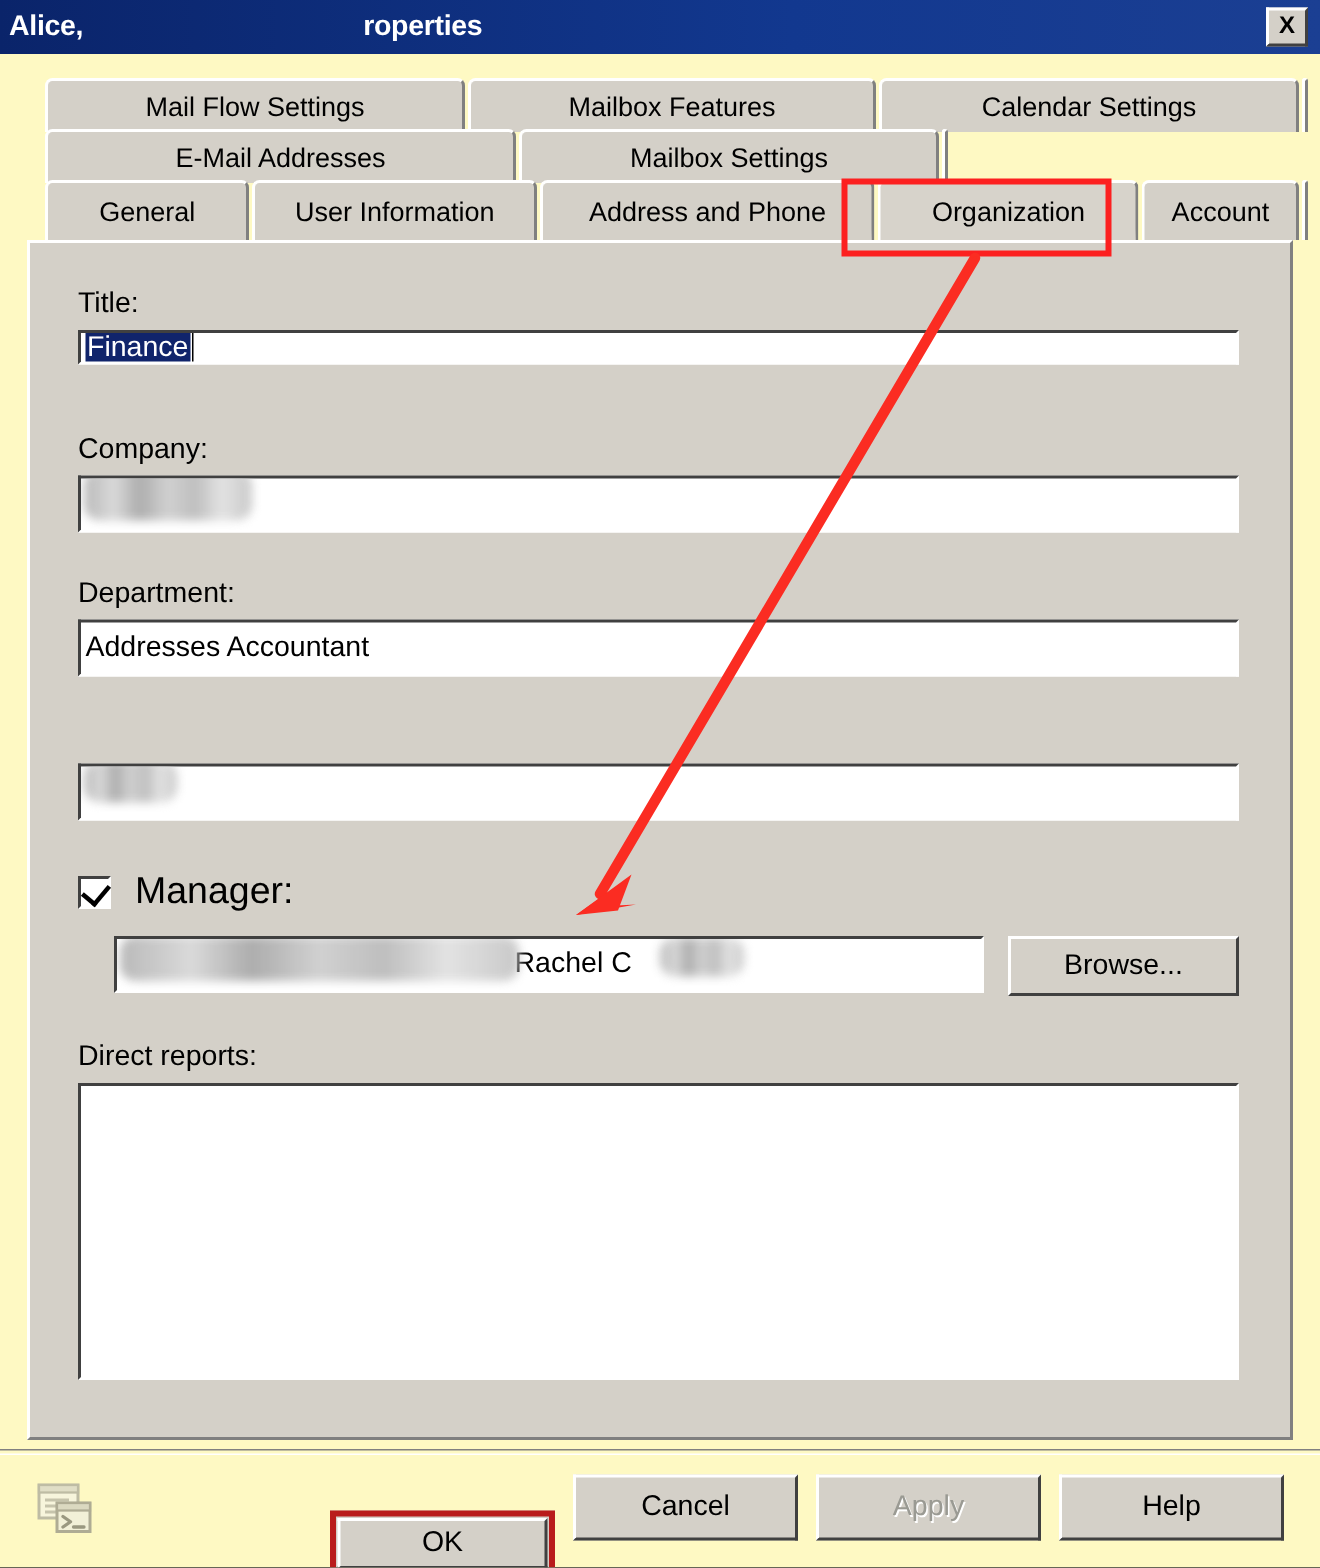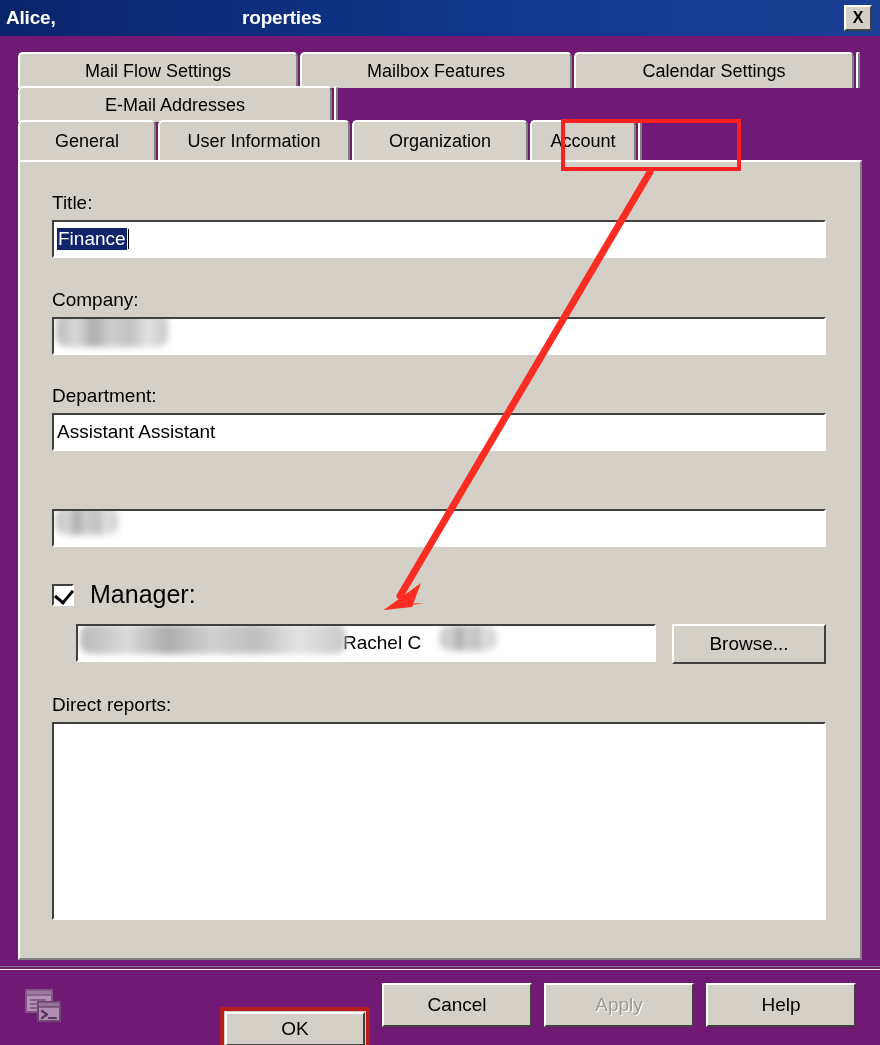--- a/index.html
+++ b/index.html
@@ -12,21 +12,21 @@
     width: 880px;
     height: 1045px;
     overflow: hidden;
     font-family: "Liberation Sans", sans-serif;
   }
 
   #dialog {
     position: relative;
     width: 880px;
     height: 1045px;
-    background: #701a75;
+    background: #fef9c3;
     box-sizing: border-box;
     overflow: hidden;
   }
 
   
   #titlebar {
     position: absolute;
     left: 0; top: 0;
     width: 880px;
     height: 36px;
@@ -82,21 +82,21 @@
   
   #tabstrip {
     position: absolute;
     left: 18px;
     top: 52px;
     width: 844px;
     height: 112px;
   }
   .tab-row {
     position: absolute;
-    left: 0;
+    left: 12px;
     width: 844px;
     height: 36px;
     display: flex;
   }
   .tab-row.row1 { top: 0px; }
   .tab-row.row2 { top: 34px; }
   .tab-row.row3 { top: 68px; }
 
   .tab {
     position: relative;
@@ -334,57 +334,63 @@
       <div class="tab" style="width:280px;height:36px">
         <span>Calendar Settings</span>
       </div>
       <div class="tab edge" style="width:4px;height:36px"></div>
     </div>
 
     <div class="tab-row row2">
       <div class="tab" style="width:314px;height:36px">
         <span>E-Mail Addresses</span>
       </div>
+      <div class="tab" style="width:280px;height:36px">
+        <span>Mailbox Settings</span>
+      </div>
       <div class="tab edge" style="width:4px;height:36px"></div>
     </div>
 
     <div class="tab-row row3">
       <div class="tab" style="width:138px;height:40px">
         <span>General</span>
       </div>
       <div class="tab" style="width:192px;height:40px">
         <span>User Information</span>
       </div>
+      <div class="tab" style="width:226px;height:40px">
+        <span>Address and Phone</span>
+      </div>
       <div class="tab selected" style="width:176px;height:40px">
         <span>Organization</span>
       </div>
       <div class="tab" style="width:106px;height:40px">
         <span>Account</span>
       </div>
       <div class="tab edge" style="width:4px;height:40px"></div>
     </div>
   </div>
 
   <div id="panel">
 
     <div class="field-label" style="left:32px; top:30px;">Title:</div>
-    <div class="textbox" style="left:32px; top:58px; width:774px; height:38px;">
+    <div class="textbox" style="left:32px; top:58px; width:774px; height:23px;">
       <span class="sel-text">Finance</span>
         <span class="caret"></span>
     </div>
 
     <div class="field-label" style="left:32px; top:127px;">Company:</div>
     <div class="textbox" style="left:32px; top:155px; width:774px; height:38px;">
       <span></span>
       <span class="redaction" style="left:2px; top:-6px; width:112px; height:34px;"></span>
     </div>
 
     <div class="field-label" style="left:32px; top:223px;">Department:</div>
     <div class="textbox" style="left:32px; top:251px; width:774px; height:38px;">
-      <span>Assistant Assistant</span>
+      <span>Addresses Accountant</span>
     </div>
 
     <div class="field-label" style="left:32px; top:319px;margin-top:40px;">Office:</div>
     <div class="textbox" style="left:32px; top:347px; width:774px; height:38px;">
       <span></span>
       <span class="redaction" style="left:2px; top:-4px; width:62px; height:28px;"></span>
     </div>
 
     <div id="manager-check-row">
       <div class="checkbox">

